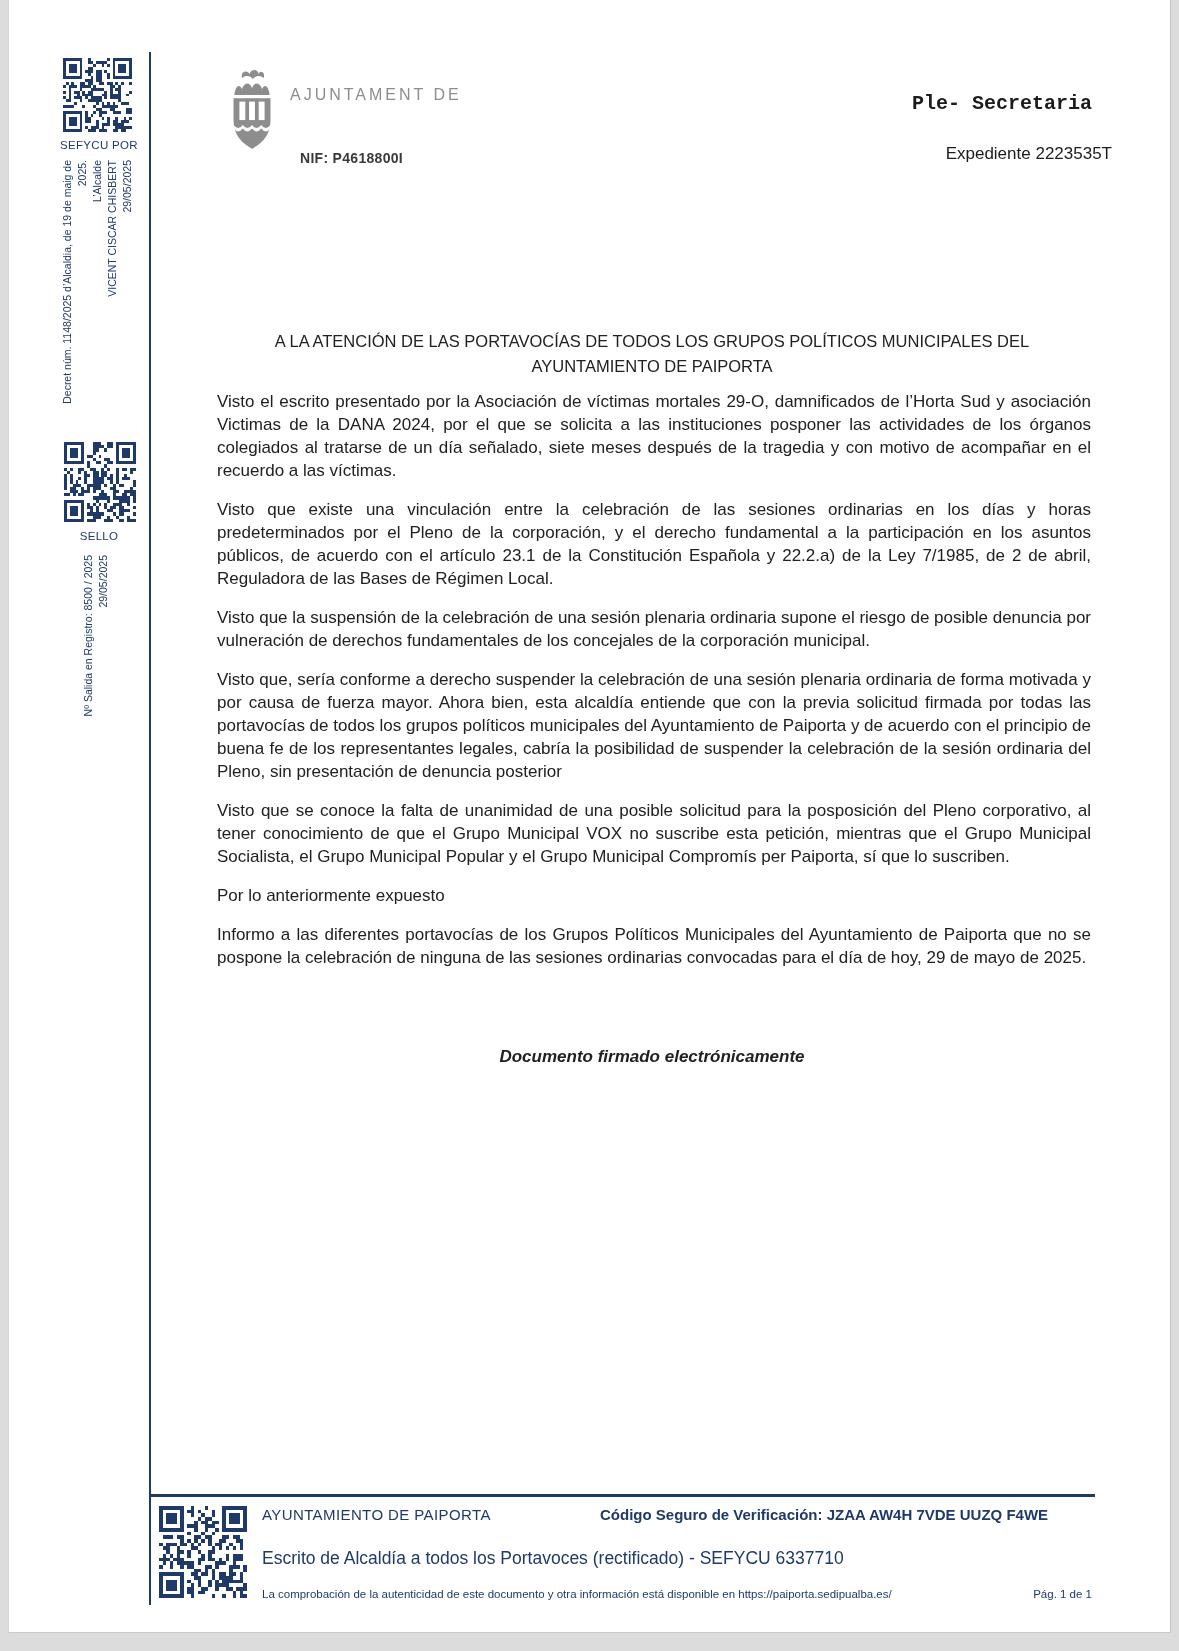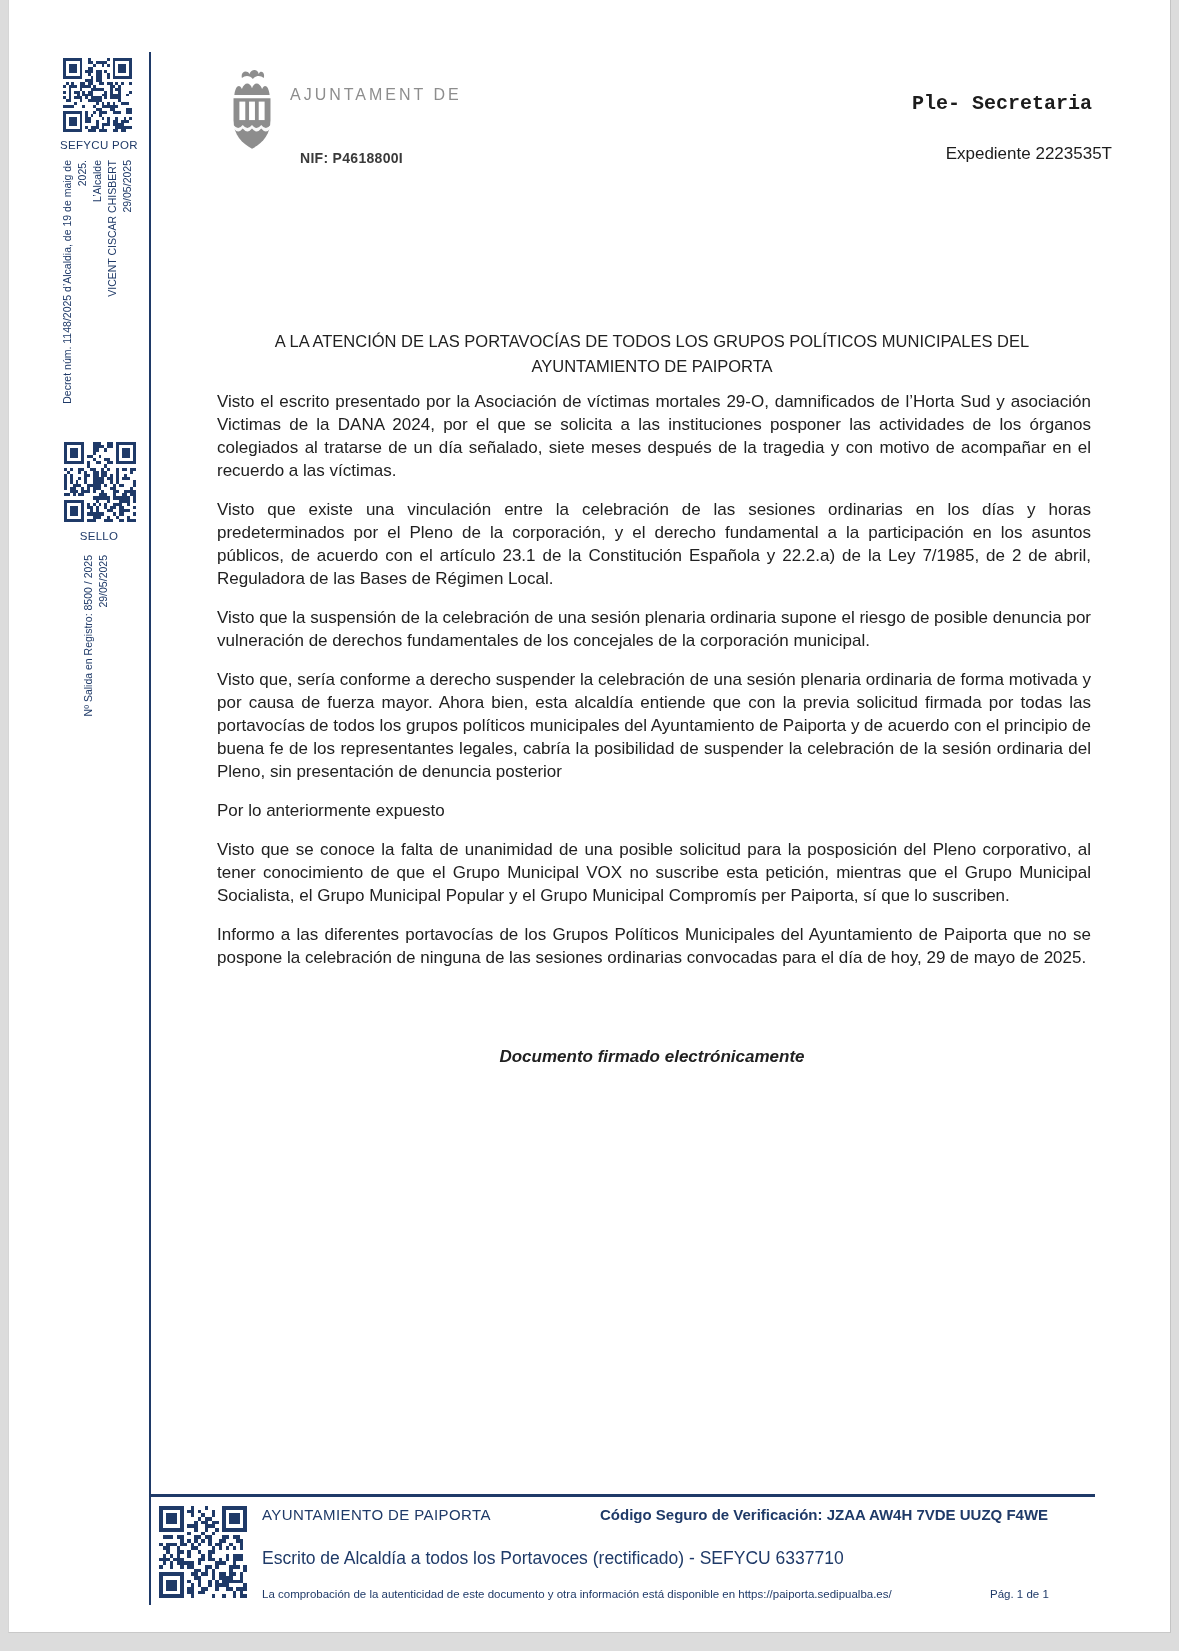--- a/index.html
+++ b/index.html
@@ -39,21 +39,21 @@
   .content{position:absolute;left:213px;top:390px;width:878px;color:var(--ink);
            font-size:17px;line-height:23px;text-align:justify;}
   .content p{margin:0 0 16px 4px;}
   .sig-note{margin-top:76px;text-align:center;font-weight:bold;font-style:italic;font-size:17px;}
   
   .foot-rule{position:absolute;left:150px;top:1494px;width:945px;height:3px;background:var(--navy);}
   .foot-org{position:absolute;left:262px;top:1506px;color:var(--navy);font-size:15px;letter-spacing:.4px;}
   .foot-csv{position:absolute;left:600px;top:1506px;width:492px;text-align:left;color:var(--navy);font-weight:bold;font-size:15px;}
   .foot-title{position:absolute;left:262px;top:1548px;color:var(--navy);font-weight:normal;font-size:17.5px;}
   .foot-note{position:absolute;left:262px;top:1588px;color:var(--navy);font-size:11.5px;}
-  .foot-page{position:absolute;left:990px;top:1588px;width:102px;color:var(--navy);font-size:11.5px;}
+  .foot-page{position:absolute;left:990px;top:1588px;width:102px;text-align:right;color:var(--navy);font-size:11.5px;}
 </style>
 </head>
 <body>
 
 <div id="stage">
   <div class="page"></div>
 
   <div class="side-rule"></div>
 
   <div class="qr" id="qr-signed">
@@ -519,22 +519,22 @@
   <div class="doc-title">
     <div>A LA ATENCIÓN DE LAS PORTAVOCÍAS DE TODOS LOS GRUPOS POLÍTICOS MUNICIPALES DEL</div>
     <div>AYUNTAMIENTO DE PAIPORTA</div>
   </div>
 
   <div class="content">
     <p>Visto el escrito presentado por la Asociación de víctimas mortales 29-O, damnificados de l’Horta Sud y asociación Victimas de la DANA 2024, por el que se solicita a las instituciones posponer las actividades de los órganos colegiados al tratarse de un día señalado, siete meses después de la tragedia y con motivo de acompañar en el recuerdo a las víctimas.</p>
     <p>Visto que existe una vinculación entre la celebración de las sesiones ordinarias en los días y horas predeterminados por el Pleno de la corporación, y el derecho fundamental a la participación en los asuntos públicos, de acuerdo con el artículo 23.1 de la Constitución Española y 22.2.a) de la Ley 7/1985, de 2 de abril, Reguladora de las Bases de Régimen Local.</p>
     <p>Visto que la suspensión de la celebración de una sesión plenaria ordinaria supone el riesgo de posible denuncia por vulneración de derechos fundamentales de los concejales de la corporación municipal.</p>
     <p>Visto que, sería conforme a derecho suspender la celebración de una sesión plenaria ordinaria de forma motivada y por causa de fuerza mayor. Ahora bien, esta alcaldía entiende que con la previa solicitud firmada por todas las portavocías de todos los grupos políticos municipales del Ayuntamiento de Paiporta y de acuerdo con el principio de buena fe de los representantes legales, cabría la posibilidad de suspender la celebración de la sesión ordinaria del Pleno, sin presentación de denuncia posterior</p>
+    <p>Visto que se conoce la falta de unanimidad de una posible solicitud para la posposición del Pleno corporativo, al tener conocimiento de que el Grupo Municipal VOX no suscribe esta petición, mientras que el Grupo Municipal Socialista, el Grupo Municipal Popular y el Grupo Municipal Compromís per Paiporta, sí que lo suscriben.</p>
     <p>Por lo anteriormente expuesto</p>
-    <p>Visto que se conoce la falta de unanimidad de una posible solicitud para la posposición del Pleno corporativo, al tener conocimiento de que el Grupo Municipal VOX no suscribe esta petición, mientras que el Grupo Municipal Socialista, el Grupo Municipal Popular y el Grupo Municipal Compromís per Paiporta, sí que lo suscriben.</p>
     <p>Informo a las diferentes portavocías de los Grupos Políticos Municipales del Ayuntamiento de Paiporta que no se pospone la celebración de ninguna de las sesiones ordinarias convocadas para el día de hoy, 29 de mayo de 2025.</p>
     <div class="sig-note">Documento firmado electrónicamente</div>
   </div>
 
   <div class="foot-rule"></div>
   <div class="qr" id="qr-footer">
       <svg xmlns="http://www.w3.org/2000/svg" viewBox="0 0 25 25" width="100%" height="100%" preserveAspectRatio="none" shape-rendering="crispEdges">
         <g fill="#1f3a68">
           <rect x="9" y="0" width="1" height="1"></rect>
           <rect x="13" y="0" width="1" height="1"></rect>

